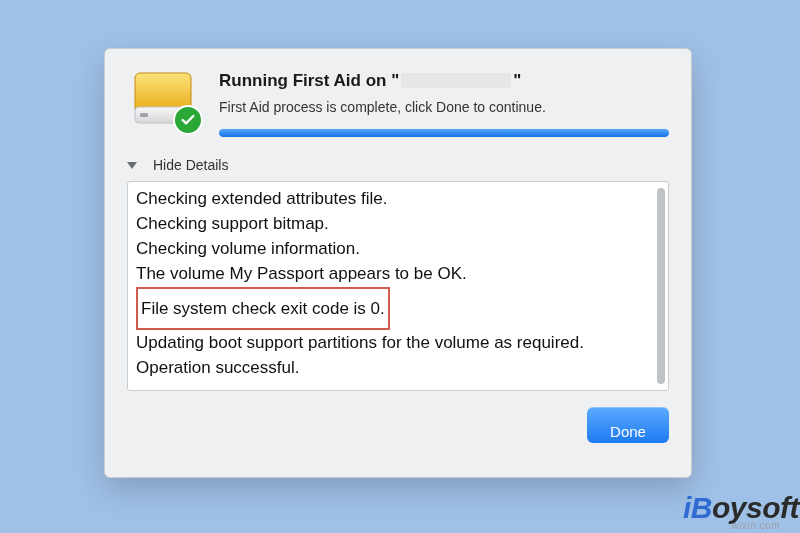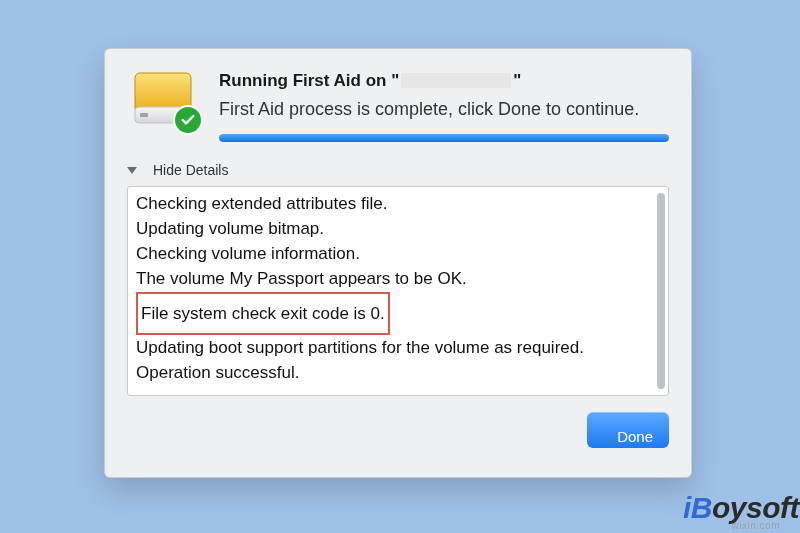--- a/index.html
+++ b/index.html
@@ -57,21 +57,21 @@
   }
   .title .redacted {
     display: inline-block;
     width: 110px;
     height: 15px;
     background: #e6e6e6;
     vertical-align: -2px;
     margin: 0 2px;
   }
   .subtitle {
-    font-size: 18px;
+    font-size: 14px;
     color: #333;
     margin-top: 8px;
   }
   .progress {
     height: 8px;
     background: #d7dadd;
     border-radius: 4px;
     margin-top: 14px;
     overflow: hidden;
   }
@@ -143,21 +143,20 @@
     height: 36px;
     padding: 16px 16px;
     border: none;
     border-radius: 6px;
     background: linear-gradient(#5baaff, #1e7af0);
     color: #fff;
     font-size: 15px;
     font-weight: 500;
     cursor: pointer;
     box-shadow: inset 0 1px 0 rgba(255,255,255,0.3);
-    text-align: right;
   }
   .watermark {
     position: absolute;
     right: 1px;
     bottom: 10px;
     font-size: 30px;
     font-weight: 800;
     font-style: italic;
     letter-spacing: -0.5px;
     line-height: 1;
@@ -217,21 +216,21 @@
   <div class="details-toggle">
     <div class="triangle"></div>
     <span>Hide Details</span>
   </div>
 
   <div class="log-box" id="log-box">
     <div class="scrollbar-v">
       <div class="thumb"></div>
     </div>
   <div class="log-line">Checking extended attributes file.</div>
-      <div class="log-line">Updating volume bitmap.</div>
+      <div class="log-line">Checking support bitmap.</div>
       <div class="log-line">Checking volume information.</div>
       <div class="log-line">The volume My Passport appears to be OK.</div>
       <div class="log-line"><span class="highlight-box">File system check exit code is 0.</span></div>
       <div class="log-line">Updating boot support partitions for the volume as required.</div>
       <div class="log-line">Operation successful.</div>
     </div>
 
   <div class="footer">
     <button class="done-btn">Done</button>
   </div>

